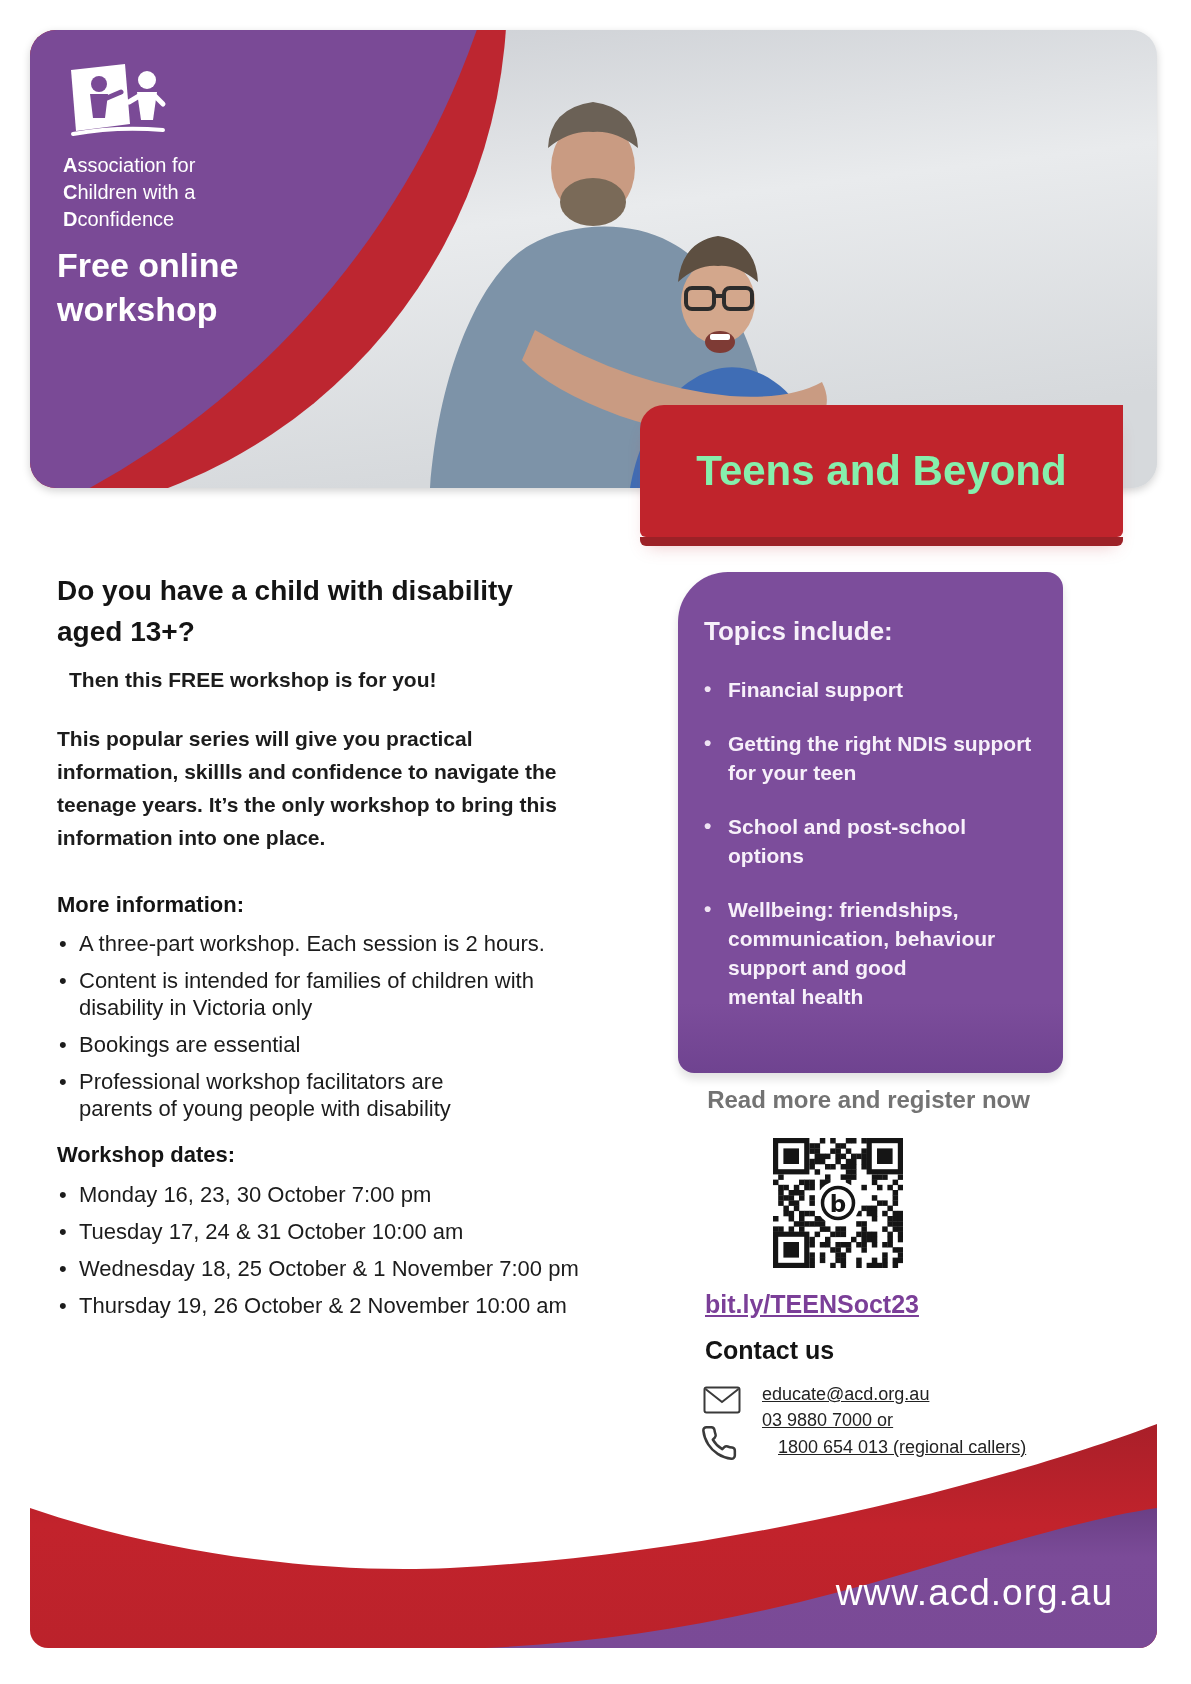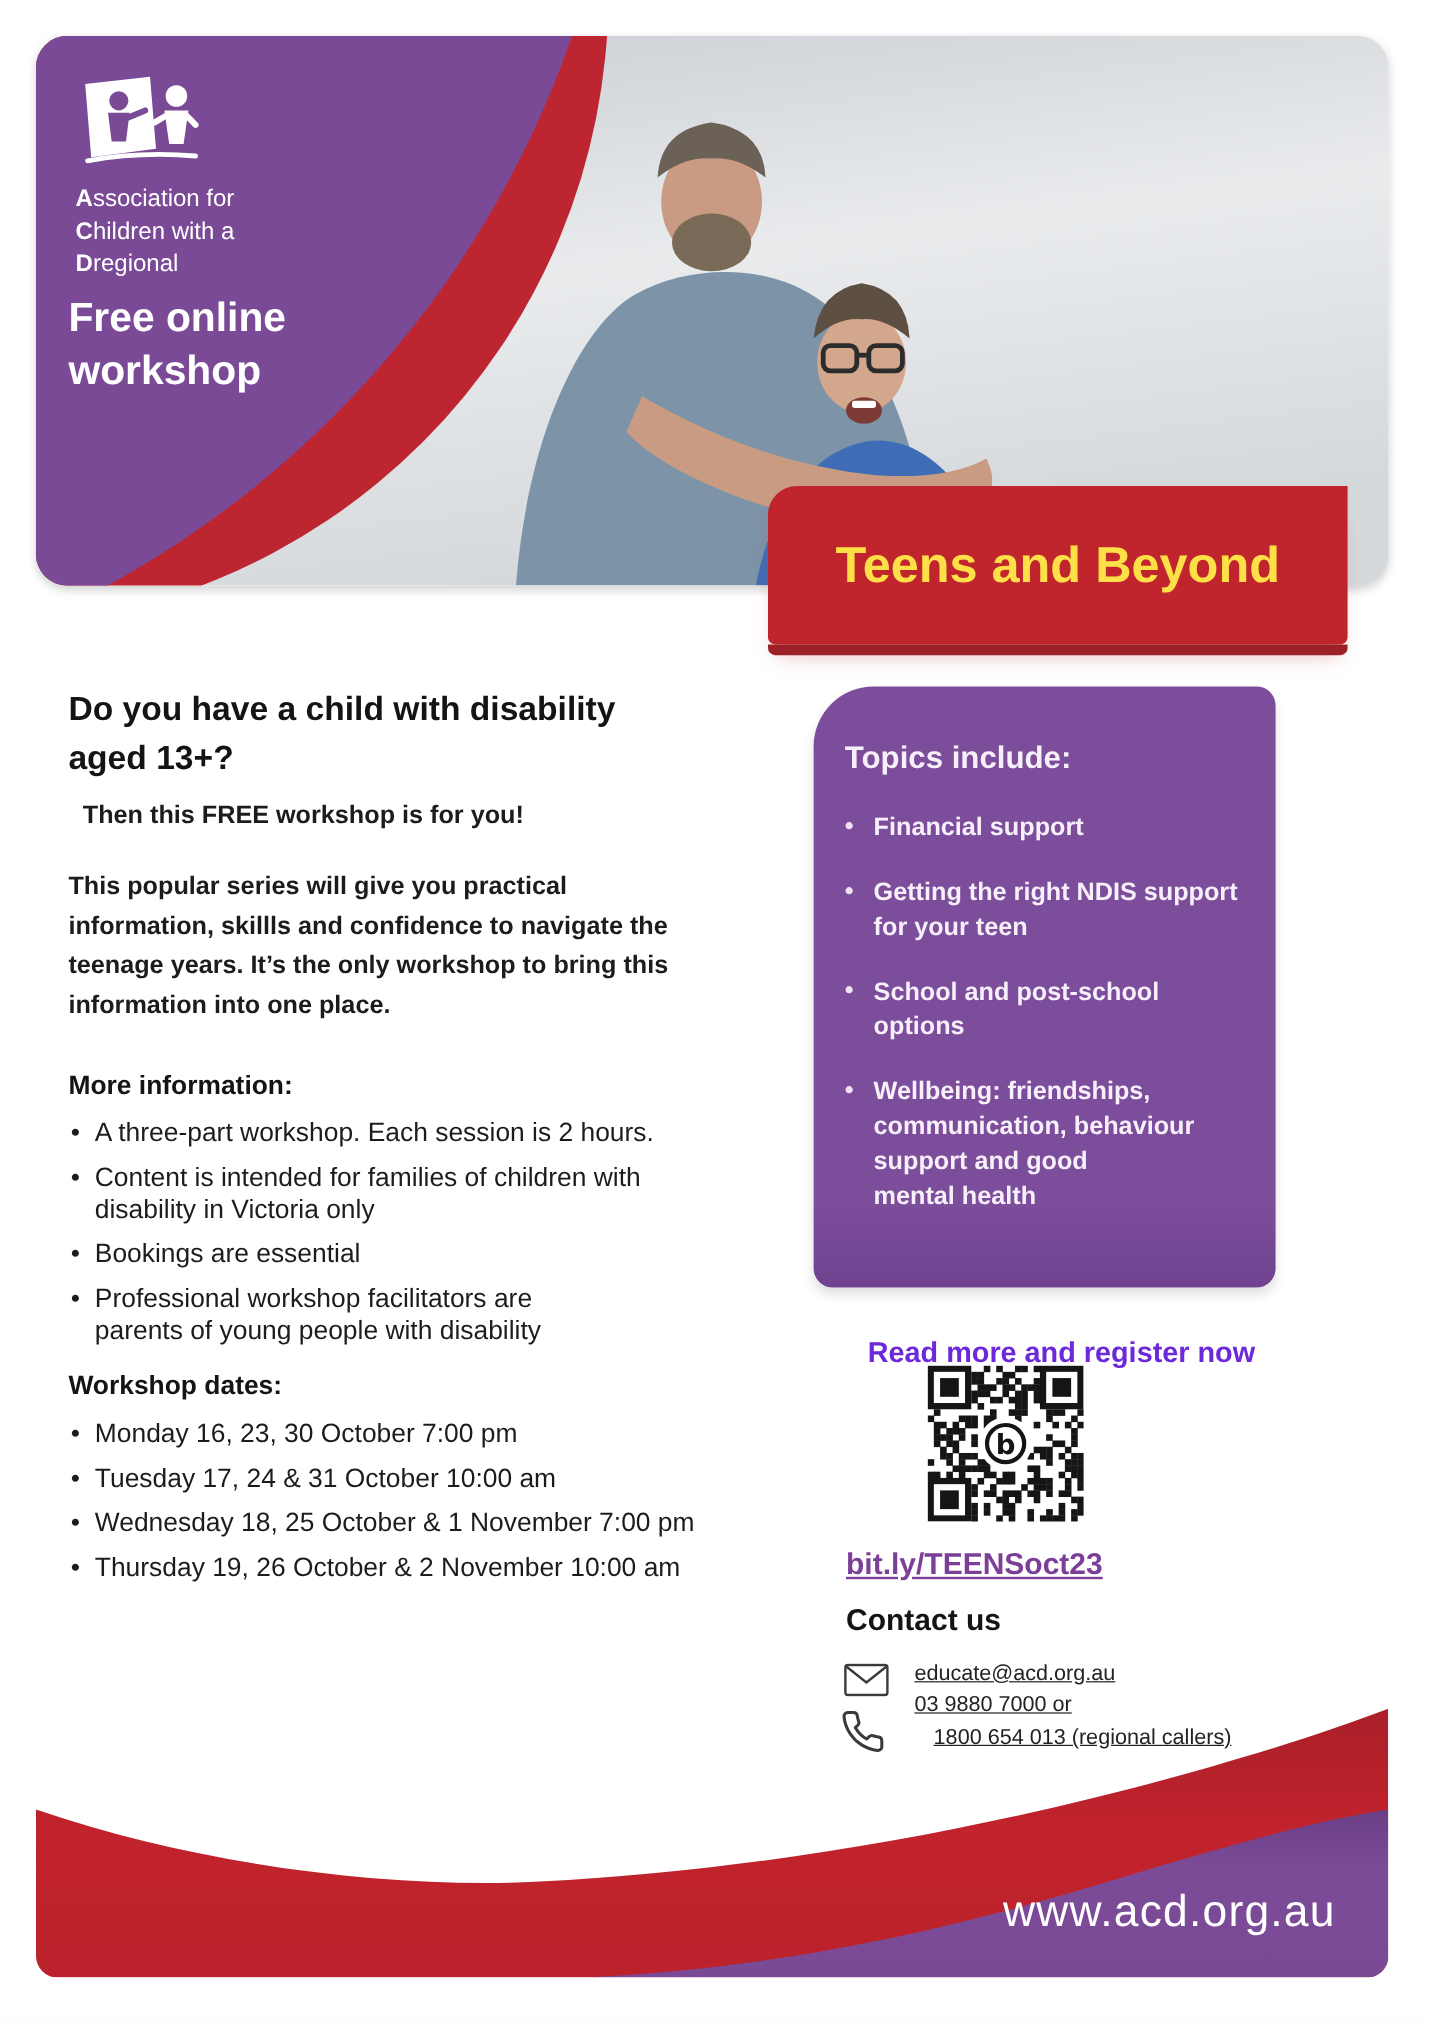--- a/index.html
+++ b/index.html
@@ -21,21 +21,21 @@
   .logo-text b{font-weight:bold;}
   .hero-tagline{position:absolute;left:27px;top:213px;color:#fff;font-weight:bold;
                 font-size:34px;line-height:44px;}
 
   
   .banner{position:absolute;left:640px;top:405px;width:483px;height:132px;background:#c0242c;
           border-radius:24px 0 6px 6px;display:flex;align-items:center;justify-content:center;
           box-shadow:0 16px 18px -8px rgba(196,60,70,.35);}
   .banner::after{content:"";position:absolute;left:0;right:0;bottom:-9px;height:9px;
           background:#9c2127;border-radius:0 0 6px 6px;}
-  .banner-title{color:#fde047;font-weight:bold;font-size:42px;}
+  .banner-title{color:#86efac;font-weight:bold;font-size:42px;}
 
   
   .h1{left:57px;top:570px;font-size:28px;font-weight:bold;line-height:41px;color:#141414;}
   .intro{left:57px;top:668px;font-size:21px;font-weight:bold;margin-left:12px;}
   .para{left:57px;top:722px;font-size:21px;font-weight:bold;line-height:33px;}
   .sub-h{font-size:22px;font-weight:bold;color:#141414;}
   .more-h{left:57px;top:892px;}
   .dates-h{left:57px;top:1142px;}
   ul.plain{list-style:none;margin:0;padding:0;font-size:22px;line-height:27px;}
   ul.plain li{position:relative;padding-left:22px;margin-bottom:10px;}
@@ -47,21 +47,21 @@
   .topics-box{position:absolute;left:678px;top:572px;width:385px;height:501px;
       border-radius:50px 16px 16px 16px;box-sizing:border-box;padding:44px 14px 0 26px;
       background:linear-gradient(180deg,#7c4d9b 0%,#7c4d9b 86%,#6f4390 100%);
       box-shadow:0 6px 10px rgba(0,0,0,.12);color:#f7f0fa;}
   .topics-h{font-size:26px;font-weight:bold;margin:0 0 28px 0;}
   ul.topics{list-style:none;margin:0;padding:0;font-size:21px;font-weight:bold;line-height:29px;}
   ul.topics li{position:relative;padding-left:24px;margin-bottom:25px;}
   ul.topics li::before{content:"\2022";position:absolute;left:0;top:-1px;color:#efe3f3;}
 
   
-  .register-h{left:692px;top:1086px;width:385px;text-align:center;font-size:24px;font-weight:bold;color:#6d28d9;margin-top:28px;}
+  .register-h{left:676px;top:1086px;width:385px;text-align:center;font-size:24px;font-weight:bold;color:#737373;}
   .qr{left:773px;top:1138px;width:130px;height:130px;background:#fff;}
   .bitly{left:705px;top:1290px;font-size:25px;font-weight:bold;color:#7b3f98;text-decoration:underline;}
   .contact-h{left:705px;top:1336px;font-size:25px;font-weight:bold;color:#141414;}
   .c-text{font-size:18px;line-height:26px;color:#222;text-decoration:underline;}
   .email-t{left:762px;top:1381px;}
   .phone1-t{left:762px;top:1407px;}
   .phone2-t{left:762px;top:1434px;margin-left:16px;}
   .mail-ic{left:703px;top:1386px;}
   .phone-ic{left:700px;top:1424px;}
 
@@ -114,21 +114,21 @@
         <path d="M27 32 L45 32 L42 56 L30 56 Z" fill="#7a4a96"></path>
         <path d="M44 36 L58 30" stroke="#7a4a96" stroke-width="5" stroke-linecap="round"></path>
         <circle cx="84" cy="18" r="9" fill="#ffffff"></circle>
         <path d="M74 30 L94 30 L90 58 L78 58 Z" fill="#ffffff"></path>
         <path d="M66 40 L76 34 M92 34 L100 42" stroke="#ffffff" stroke-width="5" stroke-linecap="round"></path>
         <path d="M10 72 Q54 64 100 68" stroke="#ffffff" stroke-width="4" fill="none" stroke-linecap="round"></path>
       </svg>
       <div class="logo-text">
         <div class="nowrap"><b>A</b><span>ssociation for</span></div>
         <div class="nowrap"><b>C</b><span>hildren with a</span></div>
-        <div class="nowrap"><b>D</b><span>regional</span></div>
+        <div class="nowrap"><b>D</b><span>confidence</span></div>
       </div>
     </div>
 
     <div class="hero-tagline">
       <div class="nowrap">Free online</div>
       <div class="nowrap">workshop</div>
     </div>
   </div>
 
   <div class="banner">

